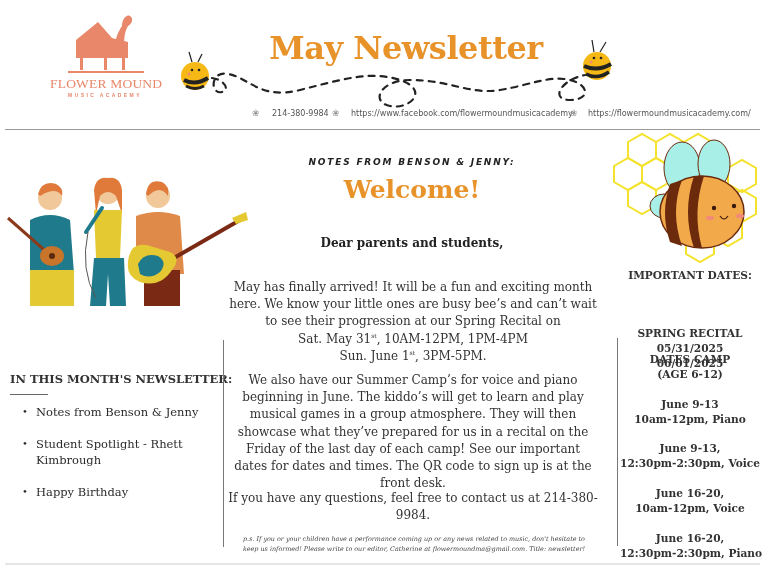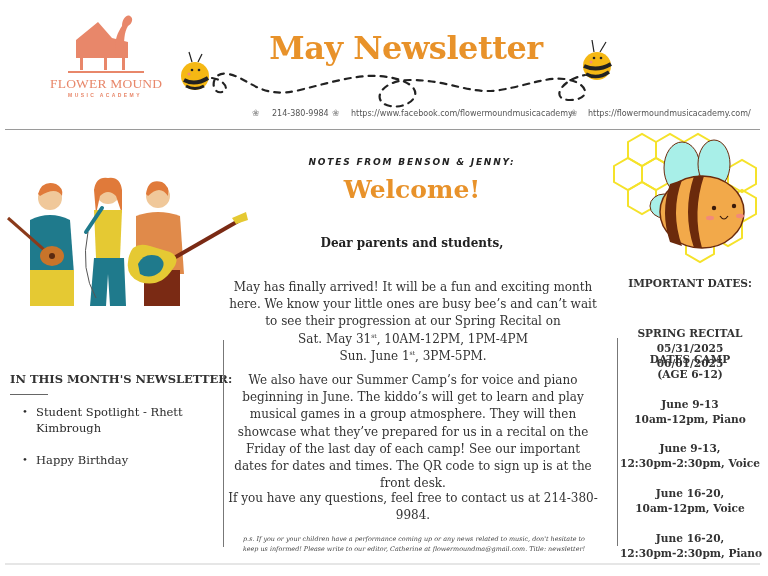--- a/index.html
+++ b/index.html
@@ -44,21 +44,21 @@
     .para1 { top: 279px; }
     .para2 { top: 372px; }
     .para3 { top: 490px; }
     .para sup { font-size: 6px; vertical-align: super; line-height: 0; }
     .ps { position: absolute; left: 236px; top: 535px; width: 356px; text-align: center; font-style: italic; font-size: 6.4px; line-height: 9.5px; color: #444; }
 
     
     .bee-big { position: absolute; left: 598px; top: 128px; }
     .vline-right { position: absolute; left: 617px; top: 338px; width: 1px; height: 208px; background: #777; }
     .dates { position: absolute; left: 620px; width: 140px; text-align: center; font-weight: bold; font-size: 10.6px; line-height: 15px; color: #333; white-space: nowrap; }
-    .d-title { top: 276px; }
+    .d-title { top: 268px; }
     .d-1 { top: 293px; margin-top: 33px; }
     .d-2 { top: 352px; }
     .d-3 { top: 397px; }
     .d-4 { top: 441px; }
     .d-5 { top: 486px; }
     .d-6 { top: 531px; }
 
     .hr-bottom { position: absolute; left: 5px; top: 563px; width: 755px; height: 2px; background: #e6e6e6; }
   </style>
 </head>
@@ -141,20 +141,21 @@
   <rect x="144" y="100" width="36" height="36" fill="#7a2a14"></rect>
   <path d="M160 96 L240 50" stroke="#7a2a14" stroke-width="4"></path>
   <path d="M232 48 L246 42 L248 50 L236 54 Z" fill="#e5c933"></path>
   <path d="M128 92 Q130 70 150 76 L170 82 Q182 88 172 100 Q160 118 140 112 Q126 106 128 92 Z" fill="#e5c933"></path>
   <path d="M138 94 Q144 82 158 86 Q168 92 160 102 Q150 110 140 104 Z" fill="#1f7a8c"></path>
 </svg>
 
 <div class="toc-title">IN THIS MONTH'S NEWSLETTER:</div>
 <div class="toc-underline"></div>
 <ul class="toc-list">
+  <li>Notes from Benson &amp; Jenny</li>
   <li>Student Spotlight - Rhett Kimbrough</li>
   <li>Happy Birthday</li>
 </ul>
 <div class="vline-left"></div>
 
 <div class="notes-from">NOTES FROM BENSON &amp; JENNY:</div>
 <div class="welcome">Welcome!</div>
 <div class="greeting">Dear parents and students,</div>
 
 <div class="para para1">

